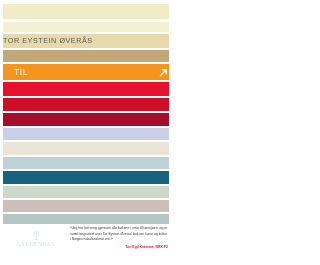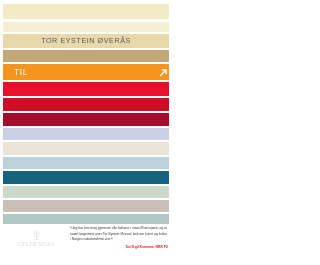--- a/index.html
+++ b/index.html
@@ -25,21 +25,20 @@
   }
   .band-text {
     position: absolute;
     display: flex;
     align-items: center;
     box-sizing: border-box;
     left: 3px;
     right: 3px;
   }
   #author-band {
-    justify-content: center;
   }
   #author-label {
     font-size: 7.2px;
     letter-spacing: 0.55px;
     font-weight: 500;
     color: #58585a;
     white-space: nowrap;
     line-height: 1;
   }
   #title-band {

